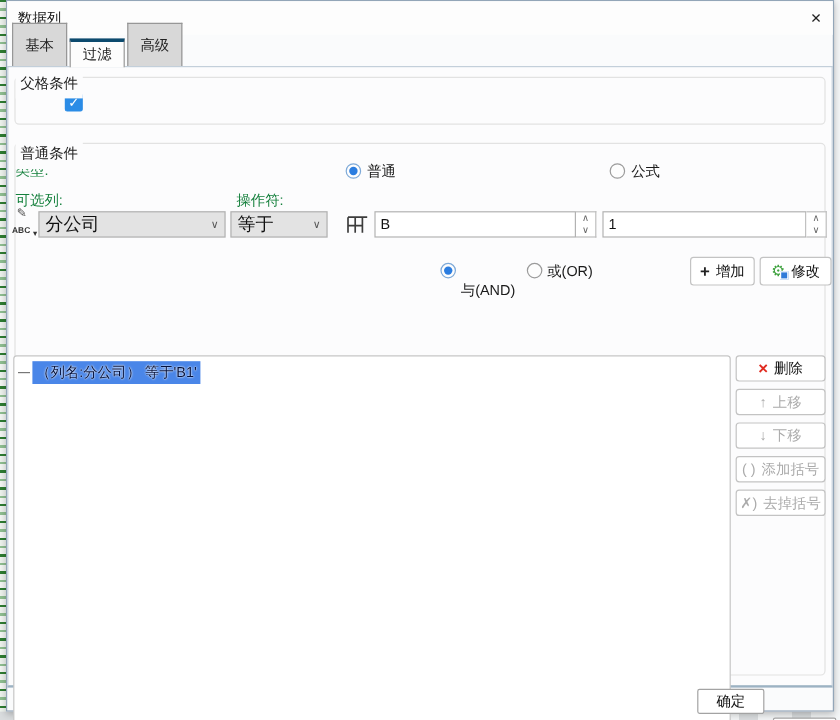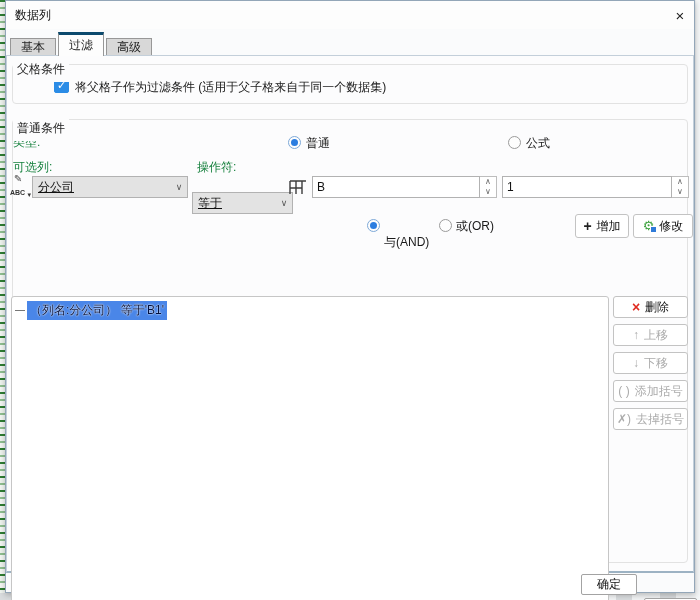--- a/index.html
+++ b/index.html
@@ -30,21 +30,21 @@
   .title { position:absolute; left:9px; top:6px; font-size:12px; color:#111; }
   .close-btn {
     position:absolute; top:4px; right:4px; width:20px; height:20px;
     display:flex; align-items:center; justify-content:center;
     font-size:15px; color:#222; cursor:pointer; background:transparent; border:none;
   }
 
   
   .tabbar { position:absolute; left:4px; top:31px; height:24px; display:flex; align-items:flex-end; }
   .tab {
-    height:18px; padding:0 10px; display:flex; align-items:center; justify-content:center;
+    height:37px; padding:0 10px; display:flex; align-items:center; justify-content:center;
     background:#d8d8d8; border:1px solid #979797; border-bottom:none; margin-right:2px;
     font-size:12px; color:#222; cursor:pointer;
   }
   .tab.active {
     height:24px; background:#fdfdfd; border-top:3px solid #0c4a6e; position:relative; z-index:2;
   }
 
   
   .panel {
     position:absolute; left:0px; top:54px; width:688px; height:518px;
@@ -73,21 +73,21 @@
   .radio.sel::after { content:""; width:7px; height:7px; border-radius:50%; background:#2b7de0; }
   .radio-label { position:absolute; font-size:12px; }
 
   .field-label { position:absolute; font-size:12px; color:#15803d; }
 
   
   .combo {
     position:absolute; height:22px; background:#e3e3e3; border:1px solid #b2b2b2;
     display:flex; align-items:center; cursor:pointer;
   }
-  .combo .val { flex:1; padding-left:5px; font-size:12px; color:#111;text-decoration:underline; }
+  .combo .val { flex:1; padding-left:5px; font-size:15px; color:#111; }
   .combo .arrow { width:16px; text-align:center; font-size:9px; color:#555; }
   .tfield {
     position:absolute; height:22px; border:1px solid #b2b2b2; background:#fff;
     font-size:12px; padding:0 4px; font-family:"Liberation Sans","DejaVu Sans",sans-serif; color:#111;
   }
   .spin {
     position:absolute; width:17px; height:22px; background:#fff; border:1px solid #bdbdbd; border-left:none;
     display:flex; flex-direction:column; cursor:pointer;
   }
   .spin span { flex:1; font-size:8px; line-height:10px; text-align:center; color:#666; }
@@ -154,21 +154,20 @@
     <div class="tab">高级</div>
   </div>
 
   <div class="panel">
 
     <div class="groupbox g1"></div>
     <span class="group-label g1-label">父格条件</span>
     <div class="checkbox">
       <span>✓</span>
     </div>
-    <span class="checkbox-label">将父格子作为过滤条件 (适用于父子格来自于同一个数据集)</span>
 
     <div class="groupbox g2"></div>
     <span class="group-label g2-label">普通条件</span>
 
     <span class="field-label" style="left:6px; top:78px;">类型:</span>
     <div class="radio sel" style="left:281px; top:80px;"></div>
     <span class="radio-label" style="left:299px; top:79px;">普通</span>
     <div class="radio" style="left:501px; top:80px;"></div>
     <span class="radio-label" style="left:519px; top:79px;">公式</span>
 
@@ -179,21 +178,21 @@
       <span class="pencil">✎</span>
       <span class="abc">ABC</span>
       <span class="caret">▾</span>
     </div>
 
     <div class="combo" style="left:25px; top:120px; width:156px;">
       <span class="val">分公司</span>
       <span class="arrow">∨</span>
     </div>
 
-    <div class="combo" style="left:185px; top:120px; width:101px;margin-top:16px;">
+    <div class="combo" style="left:185px; top:120px; width:81px;">
       <span class="val">等于</span>
       <span class="arrow">∨</span>
     </div>
 
     <div class="cell-icon" style="left:281px; top:120px;">
       <svg width="20" height="18" viewBox="0 0 20 18">
         <path d="M2 3 H18 M2 3 V16 M8 3 V16 M14 3 V16 M2 10 H14" stroke="#3c3c3c" stroke-width="1.4" fill="none"></path>
       </svg>
     </div>
 

